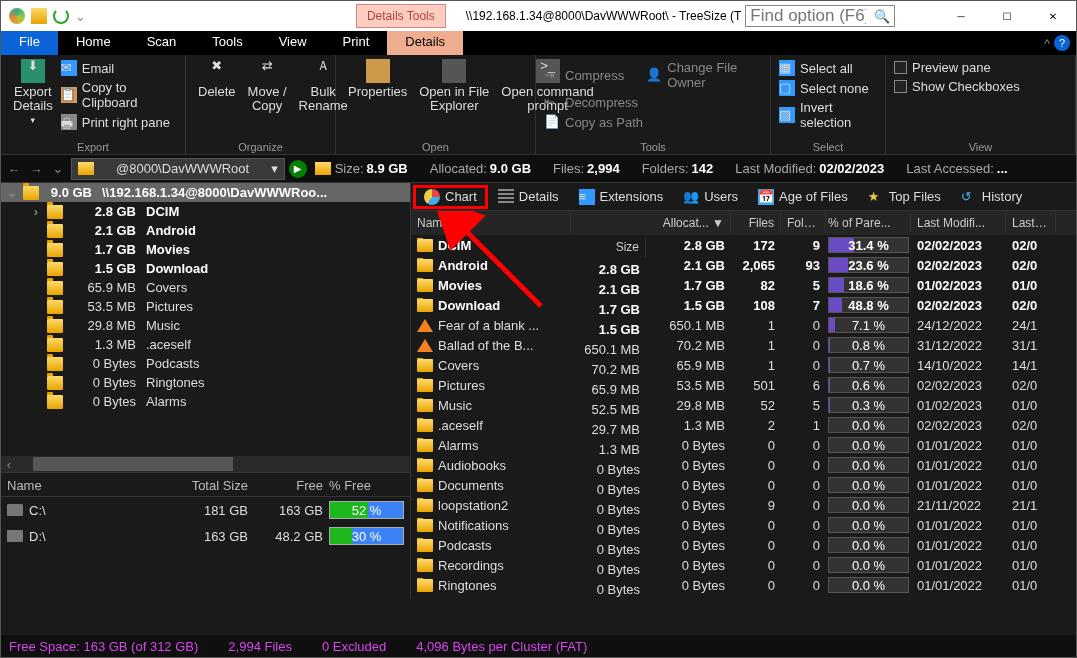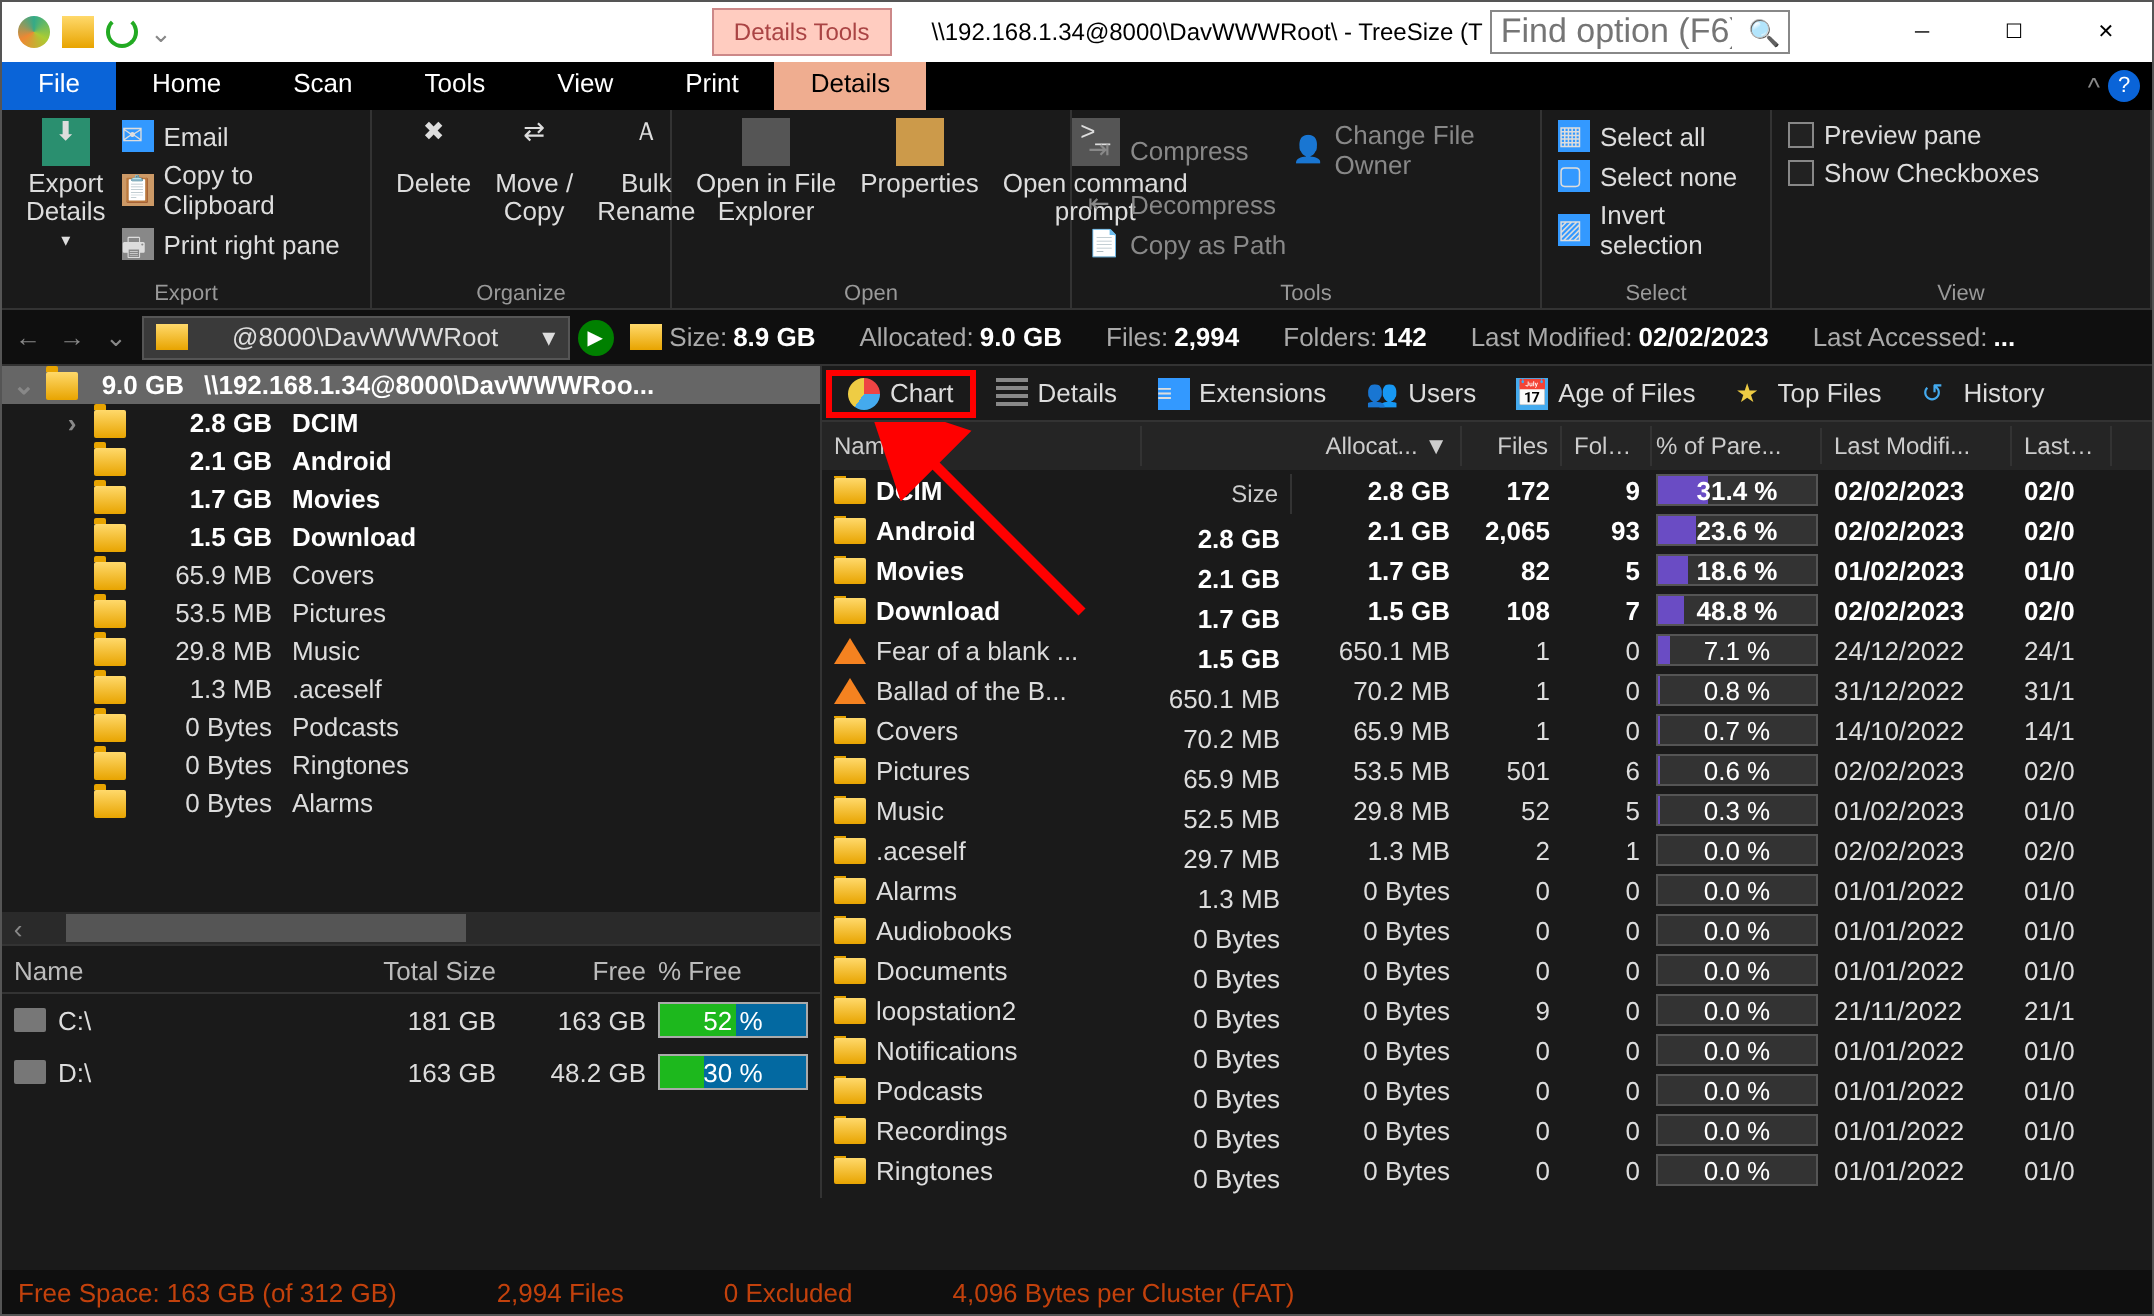--- a/index.html
+++ b/index.html
@@ -65,21 +65,21 @@
   .tree .hscroll { position:absolute; bottom:0; left:0; right:0; height:16px; background:#2a2a2a; display:flex; align-items:center;}
   .tree .hscroll .thumb{ background:#555; height:14px; width:200px; margin-left:16px;}
 
   
   .drives { border-top:1px solid #333; background:#1a1a1a; padding-top:2px;}
   .drives .cols { display:flex; padding:3px 6px; border-bottom:1px solid #333; color:#bbb; font-size:12px;}
   .drives .row { display:flex; padding:4px 6px; align-items:center;}
   .drives .c1 { flex:1; display:flex; gap:6px; align-items:center;}
   .drives .c2,.drives .c3 { width:75px; text-align:right; padding-right:6px;}
   .drives .c4 { width:75px;}
-  .drives .bar { height:18px; border:1px solid #aaa; background:#0369a1; position:relative; display:flex; align-items:center; justify-content:center; color:#fff; font-size:12px;}
+  .drives .bar { height:18px; border:1px solid #aaa; background:#3b82f6; position:relative; display:flex; align-items:center; justify-content:center; color:#fff; font-size:12px;}
   .drives .bar .fill{ position:absolute; left:0; top:0; bottom:0; background:#1db81d;}
   .drives .bar span{ position:relative; z-index:1;}
   .drive-ic { width:16px; height:12px; background:#777; border-radius:1px;}
 
   
   .rtabs { height:28px; display:flex; align-items:center; gap:0px; padding-left:2px; background:#1a1a1a; border-bottom:1px solid #333;}
   .rtab { display:flex; align-items:center; gap:5px; padding:3px 10px; font-size:13px;}
   .rtab.hi { border:3px solid red; padding:1px 8px;}
   .rtab .ic { width:16px; height:16px;}
 
@@ -99,21 +99,21 @@
   .dc.acc { width:50px; text-align:left;}
   .pctbar { height:16px; border:1px solid #555; background:#333; position:relative; display:flex; align-items:center; justify-content:center; font-size:11px; color:#fff;}
   .pctbar .fill{ position:absolute; left:0; top:0; bottom:0; background:#6a4cc4;}
   .pctbar span{position:relative;}
   .drow.bold { font-weight:bold; color:#fff;}
   .drow .folder-ic { width:16px; height:13px; background:linear-gradient(#ffd96b,#e8a400); border-radius:1px; flex-shrink:0; position:relative;}
   .drow .folder-ic::before { content:""; position:absolute; top:-3px; left:0; width:6px; height:3px; background:#e8a400; border-radius:1px 1px 0 0;}
   .drow .vlc-ic { width:0; height:0; border-left:8px solid transparent; border-right:8px solid transparent; border-bottom:13px solid #f58220; flex-shrink:0;}
 
   
-  .status { position:absolute; bottom:0; left:0; right:0; height:22px; background:#0f0f0f; color:#c2410c; display:flex; align-items:center; padding:0 8px; gap:50px; font-size:12px;}
+  .status { position:absolute; bottom:0; left:0; right:0; height:22px; background:#0f0f0f; color:#d946ef; display:flex; align-items:center; padding:0 8px; gap:30px; font-size:12px;}
   .arrow { position:absolute; pointer-events:none; }
 </style>
 </head>
 <body>
 
 <div class="titlebar">
   <div class="qat">
     <span class="qat-icon" style="background:conic-gradient(#3a8,#ac3,#e83,#3a8); border-radius:50%;"></span>
     <span class="qat-icon" style="background:linear-gradient(#ffd96b,#e8a400);"></span>
     <span class="qat-icon" style="border:2px solid #2a2; border-radius:50%; border-top-color:transparent;"></span>
@@ -187,27 +187,27 @@
           <span class="ic">Ａ</span>
           <span style="white-space:pre">Bulk
 Rename</span>
         </div>
     </div>
     <div class="label">Organize</div>
   </div>
   <div class="ribbon-group" style="width:200px;">
     <div class="items" style="color:#888;">
       <div class="rb-bigbtn">
+          <span class="ic" style="background:#cc9a4a;"></span>
+          <span>Properties</span>
+        </div>
+      <div class="rb-bigbtn">
           <span class="ic" style="background:#555;"></span>
           <span style="white-space:pre">Open in File
 Explorer</span>
-        </div>
-      <div class="rb-bigbtn">
-          <span class="ic" style="background:#cc9a4a;"></span>
-          <span>Properties</span>
         </div>
       <div class="rb-bigbtn">
           <span class="ic" style="background:#555;">&gt;_</span>
           <span style="white-space:pre">Open command
 prompt</span>
         </div>
     </div>
     <div class="label">Open</div>
   </div>
   <div class="ribbon-group" style="width:235px;">

